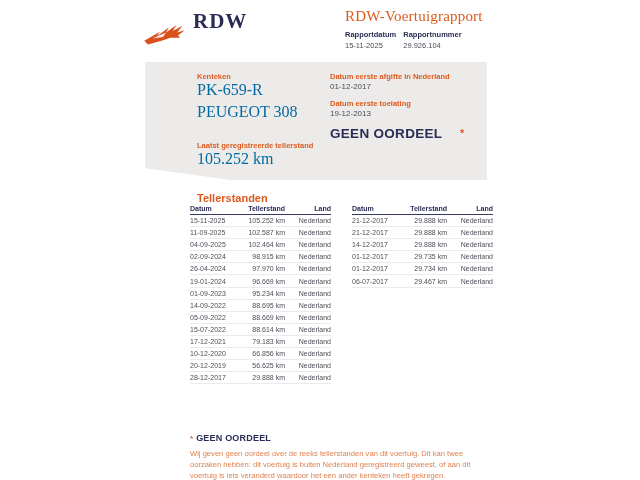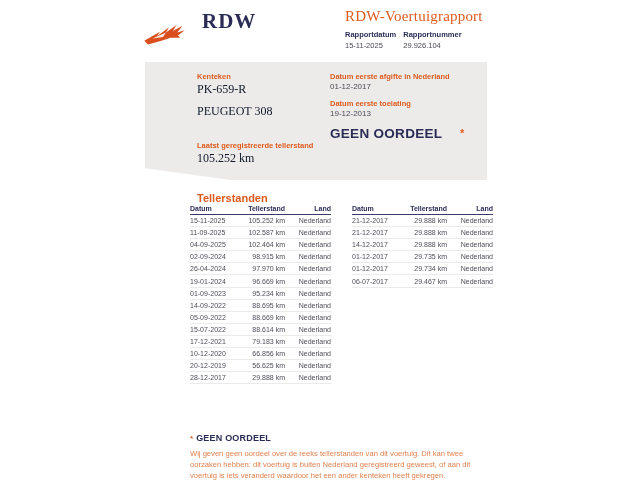--- a/index.html
+++ b/index.html
@@ -8,41 +8,41 @@
     font-family:"Liberation Sans",sans-serif;position:relative;
     -webkit-font-smoothing:antialiased;
   }
   .abs{position:absolute;}
 
   
   .logo-wrap{left:143px;top:10px;display:flex;align-items:flex-start;}
   .logo-bird{width:46px;height:30px;margin-top:6px;}
   .logo-text{
     font-family:"Liberation Serif",serif;font-weight:600;font-size:21px;
-    color:#2a2c55;letter-spacing:1px;margin-left:13px;line-height:22px;
+    color:#2a2c55;letter-spacing:1px;margin-left:4px;line-height:22px;
   }
   .report-title{
     left:345px;top:8px;font-family:"Liberation Serif",serif;font-weight:400;
     font-size:15px;color:#dd5a1d;letter-spacing:.2px;
   }
   .report-meta{left:345px;top:30px;display:flex;gap:7px;}
   .meta-block{min-width:44px;}
   .meta-label{font-size:7.5px;font-weight:700;color:#2a2c55;line-height:10px;}
   .meta-value{font-size:7.5px;color:#4a4a55;line-height:11px;}
 
   
   .summary-box{
     left:145px;top:62px;width:342px;height:118px;background:#edebea;
     clip-path:polygon(0 0,100% 0,100% 100%,25% 100%,0 90%);
   }
   .sum-col-left{left:197px;top:72px;width:140px;}
   .sum-col-right{left:330px;top:72px;width:135px;}
   .f-label{font-size:7.5px;font-weight:700;color:#dd5a1d;line-height:9px;}
   .f-value-serif{
-    font-family:"Liberation Serif",serif;font-size:12px;color:#0f172a;
+    font-family:"Liberation Serif",serif;font-size:16px;color:#0369a1;
     line-height:17px;margin-bottom:5px;
   }
   .f-value-sans{font-size:8px;color:#4a4a55;line-height:12px;margin-bottom:6px;}
   .f-gap{height:16px;}
   .verdict{
     font-size:13.5px;font-weight:700;color:#2a2c55;letter-spacing:.3px;
     margin-top:6px;
   }
   .verdict-star{
     left:460px;top:127px;color:#dd5a1d;font-size:11px;font-weight:700;

